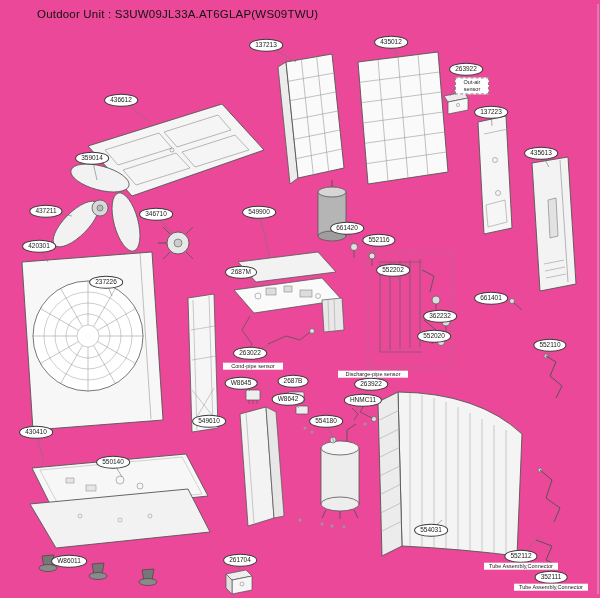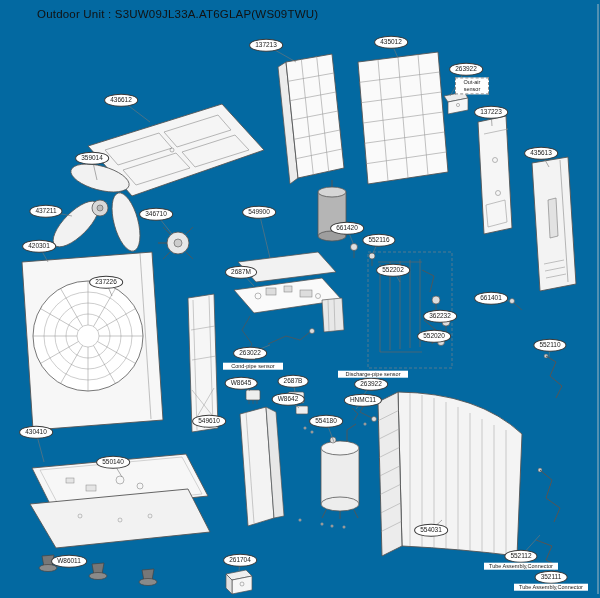--- a/index.html
+++ b/index.html
@@ -1,17 +1,17 @@
 <!DOCTYPE html>
 <html><head>
 <meta charset="utf-8">
 <style>
   * { margin:0; padding:0; box-sizing:border-box; }
   html,body { background:#fff; font-family:"Liberation Sans", sans-serif; }
-  #page { position:relative; width:600px; height:598px; background:#0369a1; overflow:hidden; }
+  #page { position:relative; width:600px; height:598px; background:#ec4899; overflow:hidden; }
   #title { position:absolute; left:37px; top:8px; font-size:11.5px; color:#111; letter-spacing:0.2px; }
   svg.layer { position:absolute; left:0; top:0; }
   #labels-layer { position:absolute; left:0; top:0; width:600px; height:598px; }
   .part-label {
     position:absolute; transform:translate(-50%,-50%);
     font-size:6.5px; line-height:1; white-space:nowrap;
     padding:2px 5px; border:1px solid #3a3a3a; border-radius:50%;
     background:#ffffff; color:#1a1a1a;
   }
   .note {

